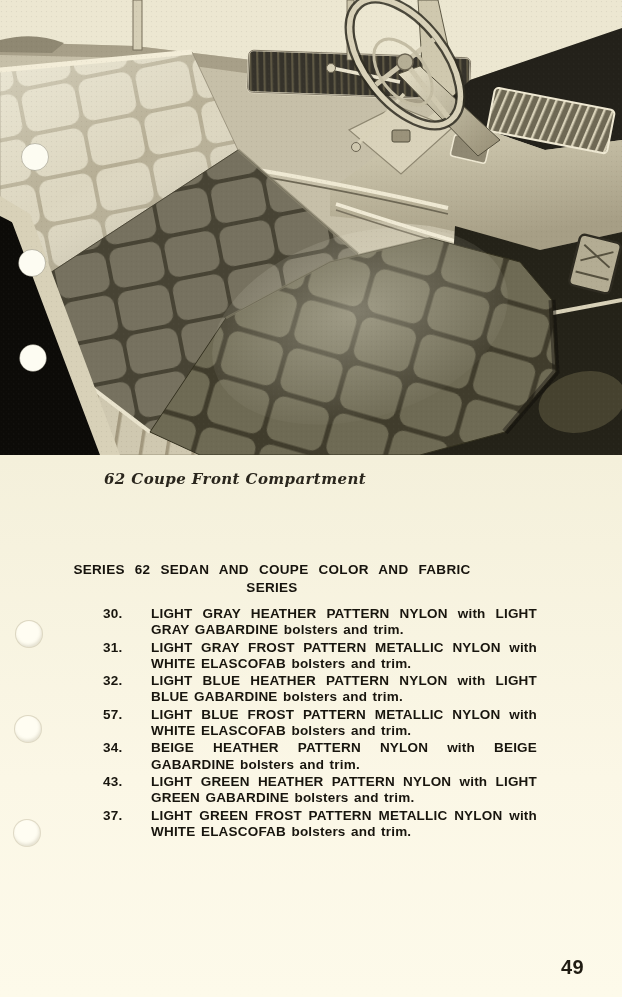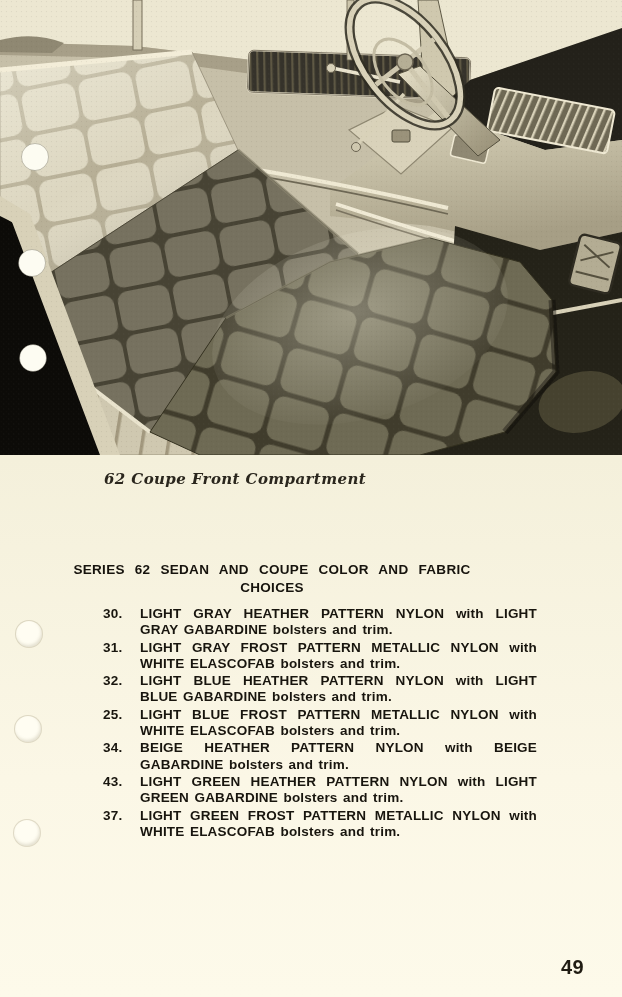--- a/index.html
+++ b/index.html
@@ -13,21 +13,21 @@
     position:absolute;left:104px;top:470px;
     font-family:"DejaVu Serif",serif;font-style:italic;font-weight:700;
     font-size:15px;letter-spacing:.4px;color:#2a261d;
   }
   .heading{
     position:absolute;top:561px;left:0;width:544px;text-align:center;
     font-size:13.5px;line-height:18px;font-weight:700;
     letter-spacing:.3px;word-spacing:6px;color:#16130d;
   }
   .fabric-list{position:absolute;top:606px;left:103px;width:434px;}
-  .item{display:flex;margin-bottom:1px;font-size:13.5px;line-height:16.3px;font-weight:700;}
+  .item{display:flex;margin-bottom:1px;font-size:13.5px;line-height:16.3px;font-weight:700;gap:11px;}
   .item .num{flex:0 0 37px;letter-spacing:.3px;}
   .item .txt{flex:1;text-align:justify;letter-spacing:.2px;word-spacing:1.5px;}
   .page-number{
     position:absolute;top:956px;left:561px;
     font-size:20px;font-weight:700;letter-spacing:.5px;color:#201c13;
   }
   .punch-hole{
     position:absolute;width:26px;height:26px;border-radius:50%;
     background:#fffdf2;
     box-shadow:0 0 0 1px rgba(150,140,110,.28), inset -1px -2px 3px rgba(140,130,100,.22);
@@ -176,38 +176,38 @@
       <circle cx="35" cy="157" r="13.5" fill="#fdfcf2" stroke="rgba(60,55,40,0.35)" stroke-width="0.8"></circle>
       <circle cx="32" cy="263" r="13.5" fill="#fdfcf2" stroke="rgba(60,55,40,0.35)" stroke-width="0.8"></circle>
       <circle cx="33" cy="358" r="13.5" fill="#fdfcf2" stroke="rgba(60,55,40,0.35)" stroke-width="0.8"></circle>
     </g>
   </svg>
 
   <div class="caption">62 Coupe Front Compartment</div>
 
   <h1 class="heading" style="margin:0;font-size:13.5px;">
     <span style="display:block;">SERIES 62 SEDAN AND COUPE COLOR AND FABRIC</span>
-    <span style="display:block;">CHOICES</span>
+    <span style="display:block;">SERIES</span>
   </h1>
 
   <div class="fabric-list">
     <div class="item">
       <span class="num">30.</span>
       <span class="txt">LIGHT GRAY HEATHER PATTERN NYLON with LIGHT GRAY GABARDINE bolsters and trim.</span>
     </div>
     <div class="item">
       <span class="num">31.</span>
       <span class="txt">LIGHT GRAY FROST PATTERN METALLIC NYLON with WHITE ELASCOFAB bolsters and trim.</span>
     </div>
     <div class="item">
       <span class="num">32.</span>
       <span class="txt">LIGHT BLUE HEATHER PATTERN NYLON with LIGHT BLUE GABARDINE bolsters and trim.</span>
     </div>
     <div class="item">
-      <span class="num">25.</span>
+      <span class="num">57.</span>
       <span class="txt">LIGHT BLUE FROST PATTERN METALLIC NYLON with WHITE ELASCOFAB bolsters and trim.</span>
     </div>
     <div class="item">
       <span class="num">34.</span>
       <span class="txt">BEIGE HEATHER PATTERN NYLON with BEIGE GABARDINE bolsters and trim.</span>
     </div>
     <div class="item">
       <span class="num">43.</span>
       <span class="txt">LIGHT GREEN HEATHER PATTERN NYLON with LIGHT GREEN GABARDINE bolsters and trim.</span>
     </div>

